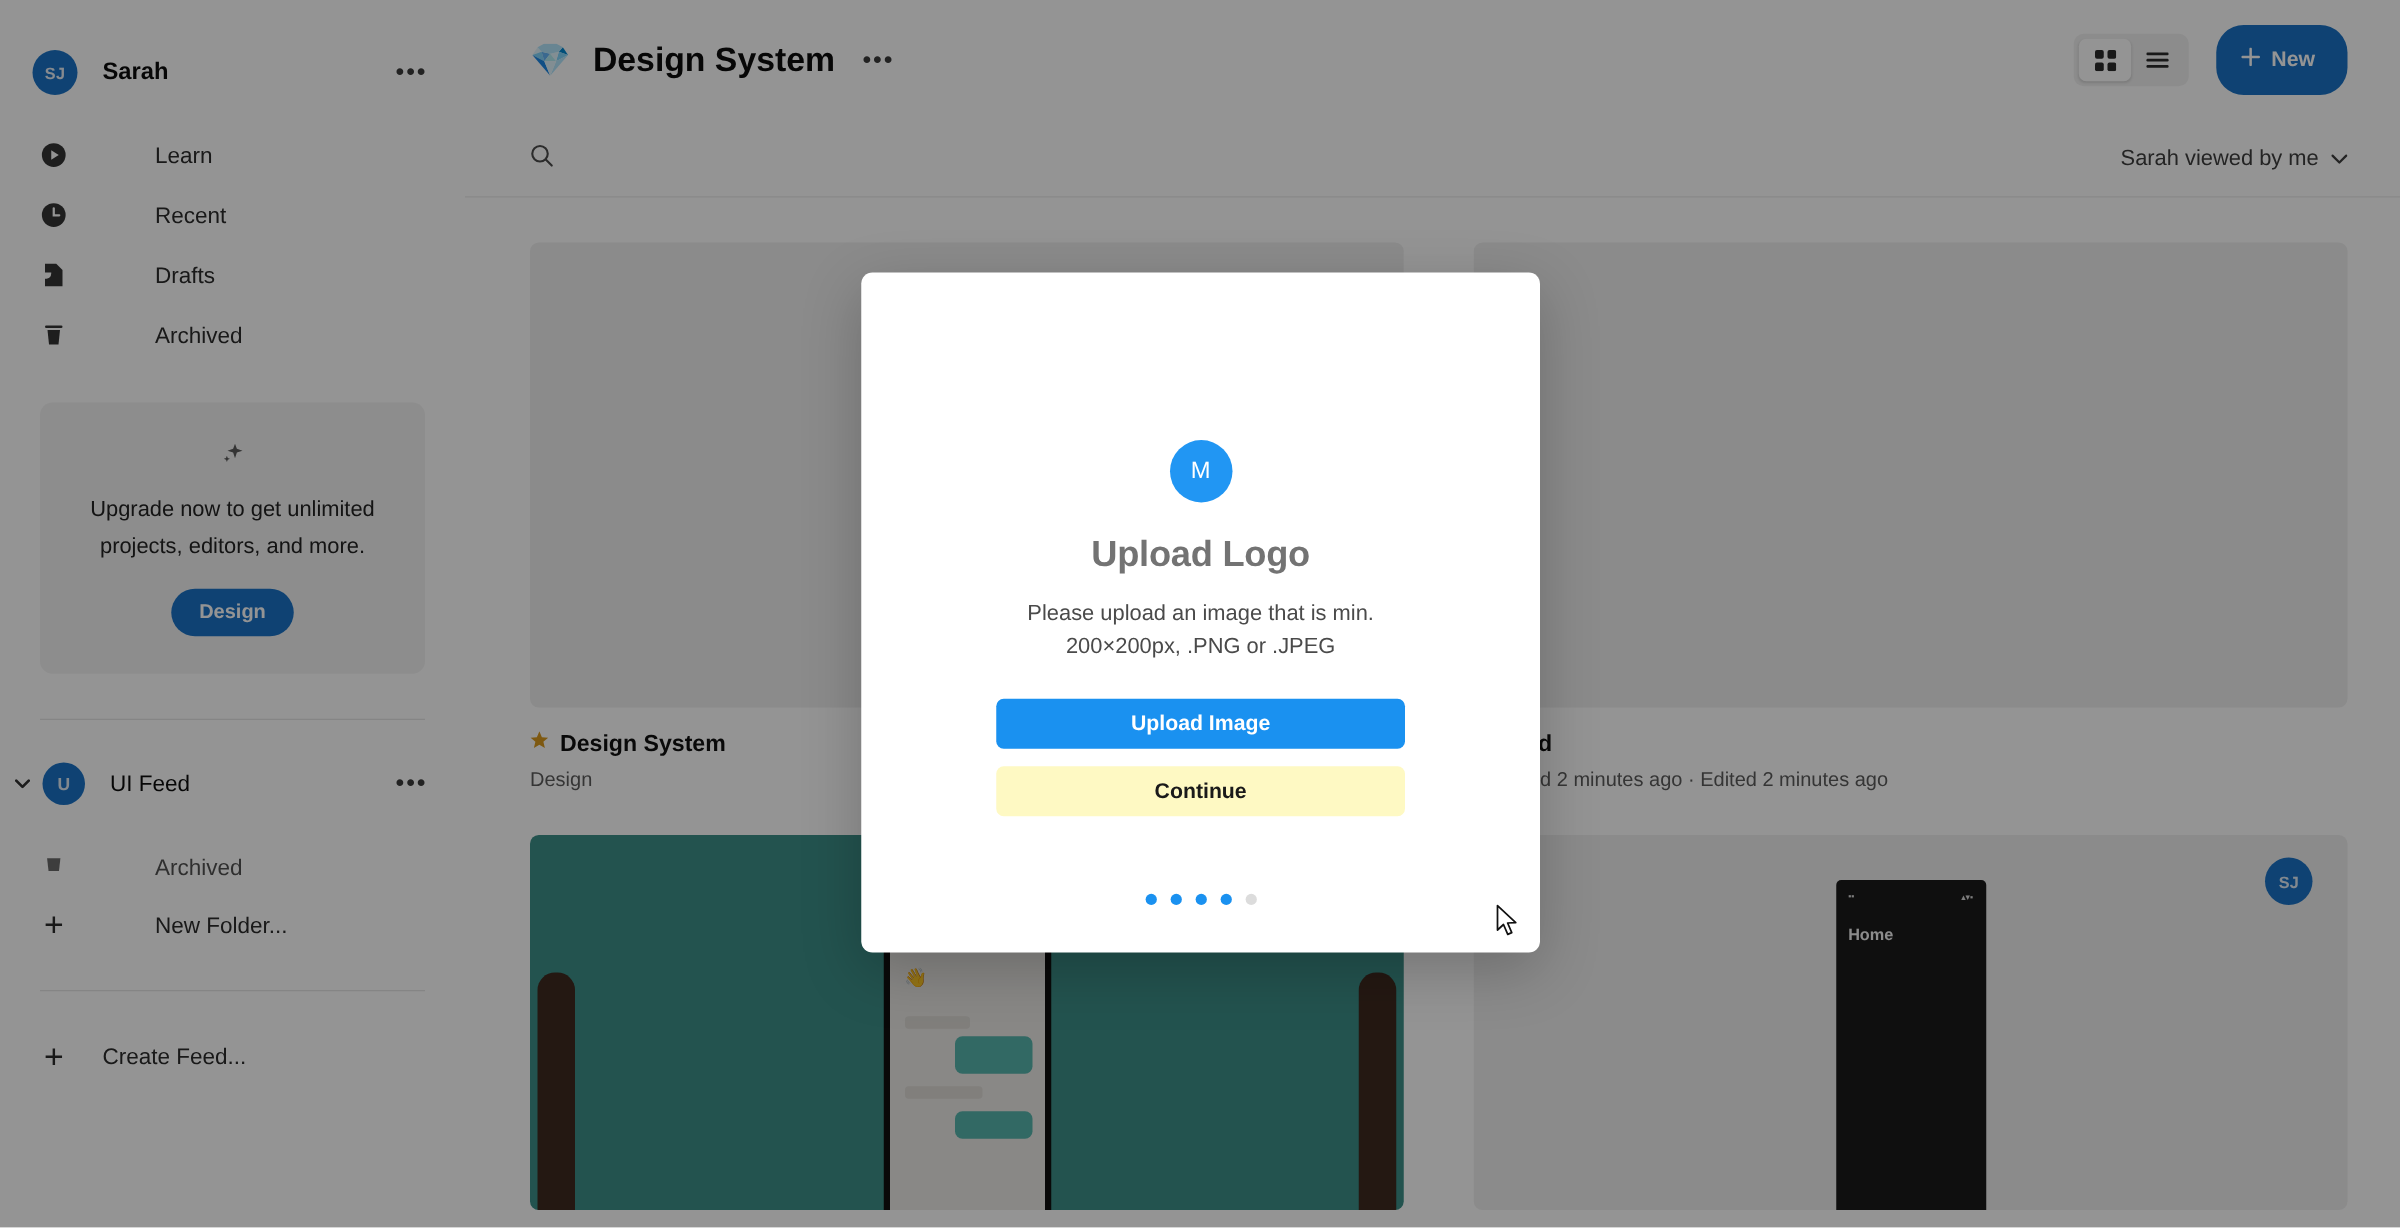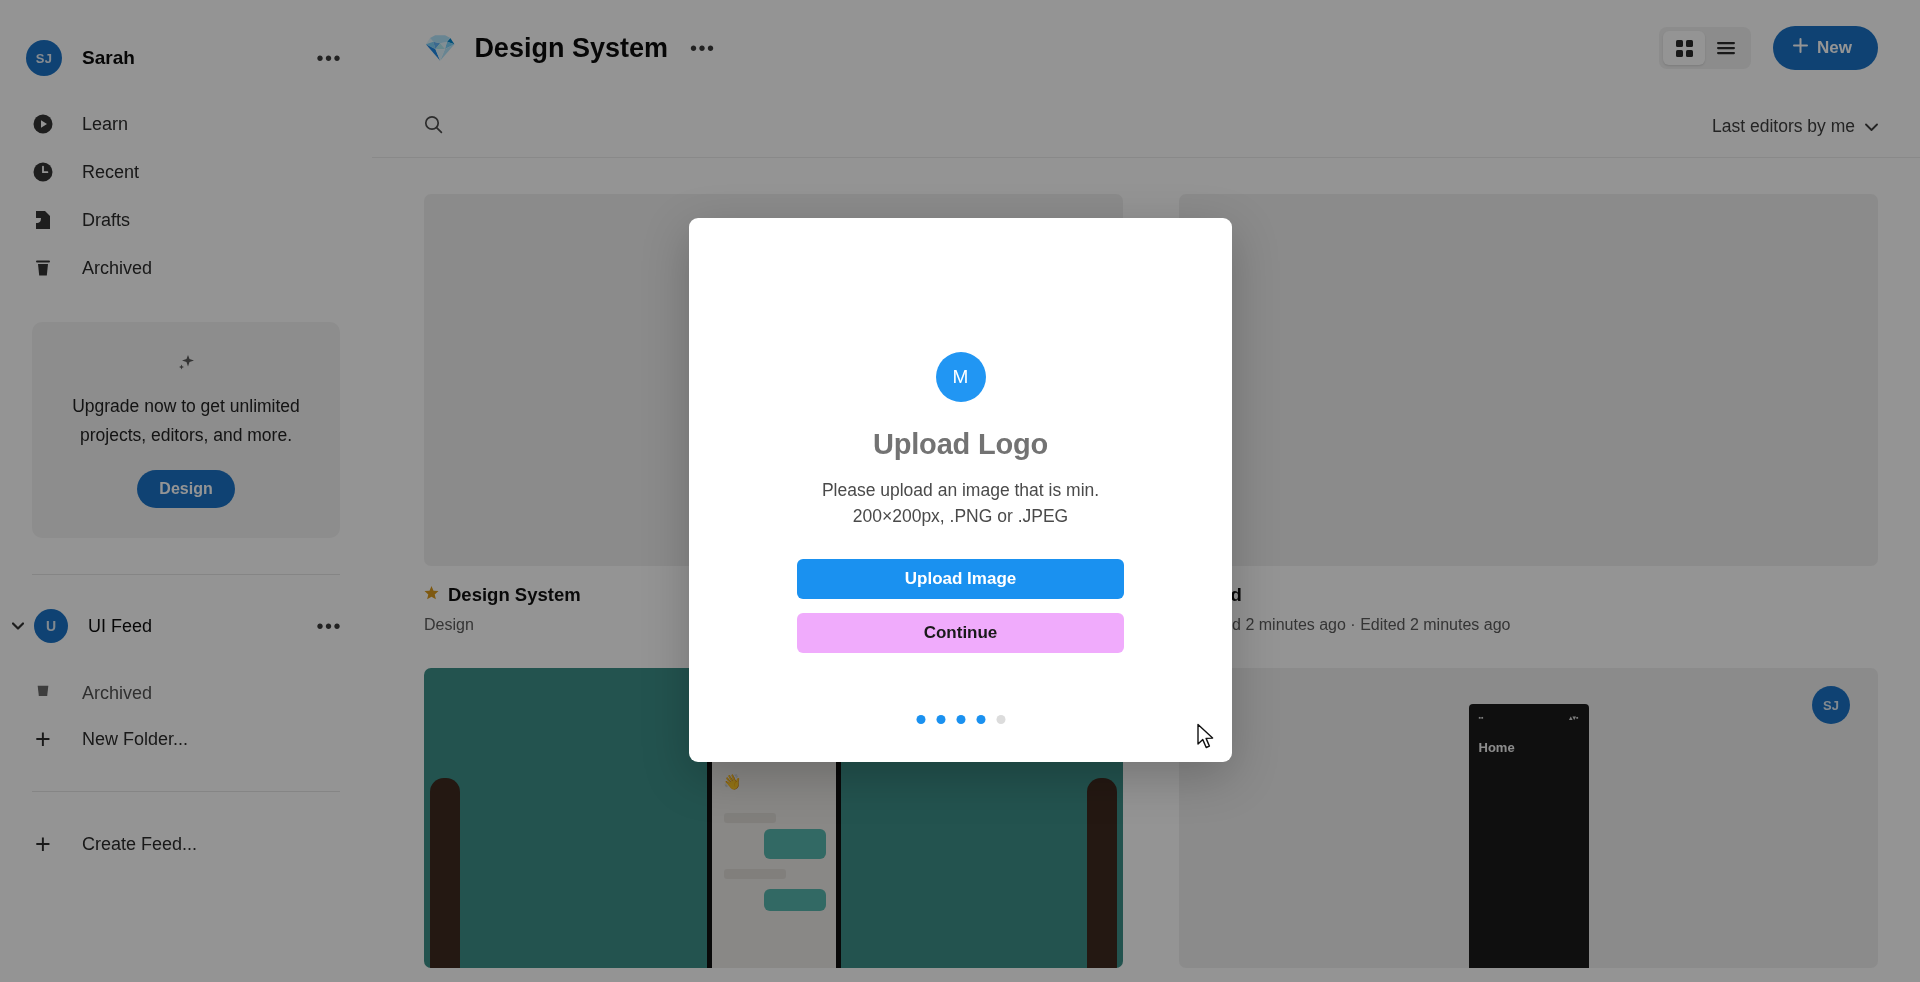--- a/index.html
+++ b/index.html
@@ -56,20 +56,21 @@
     line-height: 10px;
     padding: 6px 4px;
     cursor: pointer;
   }
   .nav-list { margin-top: 14px; }
   .nav-item {
     display: flex; align-items: center;
     height: 48px;
     padding: 0 26px;
     cursor: pointer;
+    gap: 42px;
   }
   .nav-icon {
     width: 26px; height: 26px;
     flex: 0 0 26px;
     display: flex; align-items: center; justify-content: center;
     margin-left: 4px;
   }
   .nav-icon svg { display: block; }
   .nav-label {
     margin-left: 26px;
@@ -190,21 +191,21 @@
     border-radius: 6px;
     cursor: pointer;
   }
   .vt-btn.active { background: #ffffff; box-shadow: 0 1px 2px rgba(0,0,0,.12); }
   .new-btn {
     display: flex; align-items: center; gap: 9px;
     background: #1a73c7;
     color: #fff;
     border: none;
     border-radius: 22px;
-    height: 44px;
+    height: 56px;
     padding: 0 26px 0 20px;
     font-size: 17px; font-weight: 600;
     cursor: pointer;
     font-family: inherit;
   }
 
   .search-row {
     display: flex; align-items: center;
     padding: 0 42px 0 52px;
     height: 62px;
@@ -360,21 +361,21 @@
     text-align: center; line-height: 26px;
     max-width: 330px;
   }
   .modal-btn {
     width: 327px; height: 40px;
     border: none; border-radius: 6px;
     font-size: 17px; font-weight: 700;
     cursor: pointer; font-family: inherit;
   }
   .btn-primary { background: #1a91f0; color: #fff; margin-top: 30px; }
-  .btn-secondary { background: #f0abfc; color: #1a1a1a; margin-top: 14px; }
+  .btn-secondary { background: #fef9c3; color: #1a1a1a; margin-top: 14px; }
   .dots-row {
     position: absolute; bottom: 38px; left: 50%;
     transform: translateX(-50%);
     display: flex; gap: 11px;
   }
   .pdot { width: 9px; height: 9px; border-radius: 50%; background: #dcdcdc; }
   .pdot.on { background: #1a91f0; }
 
   .cursor {
     position: absolute;
@@ -525,21 +526,21 @@
     <div class="search-row">
       <div class="search-box">
         <span>
           <svg width="19" height="19" viewBox="0 0 19 19">
               <circle cx="8" cy="8" r="6.2" stroke="#4d4d4d" stroke-width="1.7" fill="none"></circle>
               <path d="M12.6 12.6L17.4 17.4" stroke="#4d4d4d" stroke-width="1.7" stroke-linecap="round"></path>
             </svg>
         </span>
       </div>
       <div class="sort-btn">
-        <span>Last editors by me</span>
+        <span>Sarah viewed by me</span>
         <span>
           <svg width="13" height="9" viewBox="0 0 13 9">
               <path d="M1 1.5l5.5 5.5L12 1.5" stroke="#3e3e3e" stroke-width="1.8" fill="none" stroke-linecap="round" stroke-linejoin="round"></path>
             </svg>
         </span>
       </div>
     </div>
 
     <div class="grid">
 

